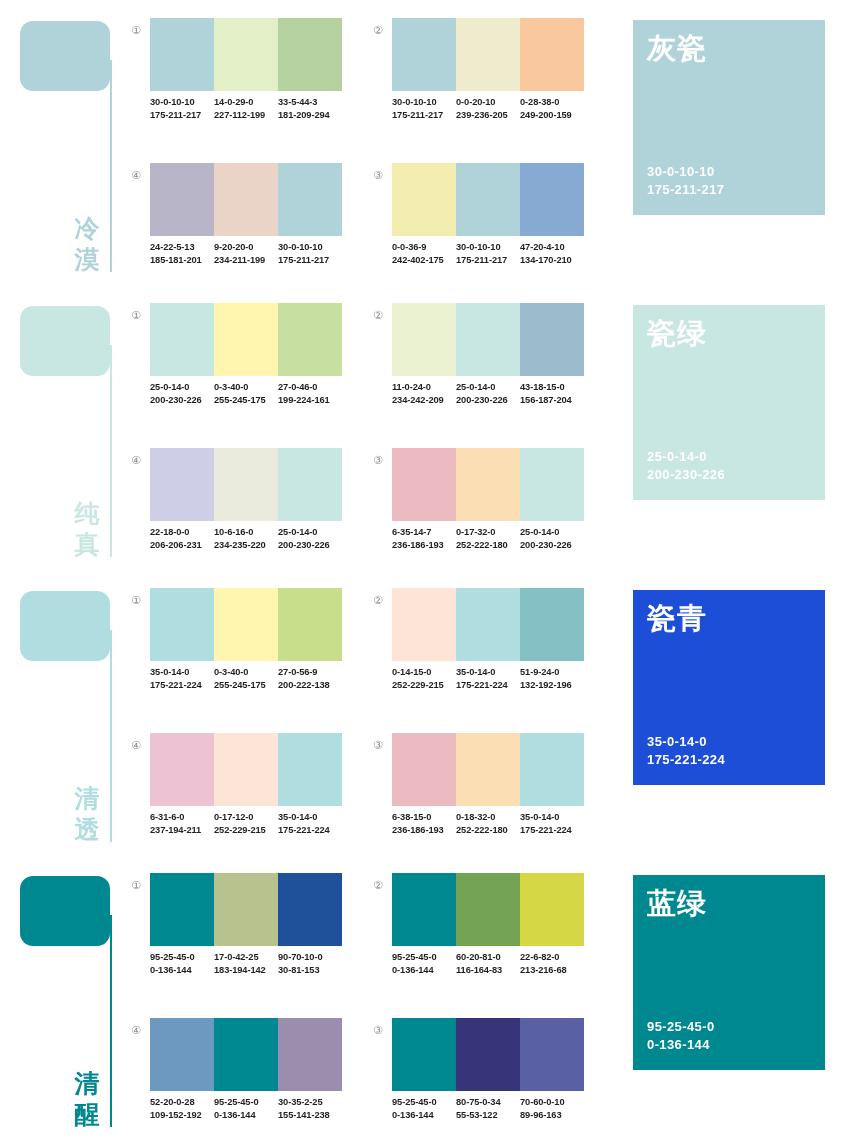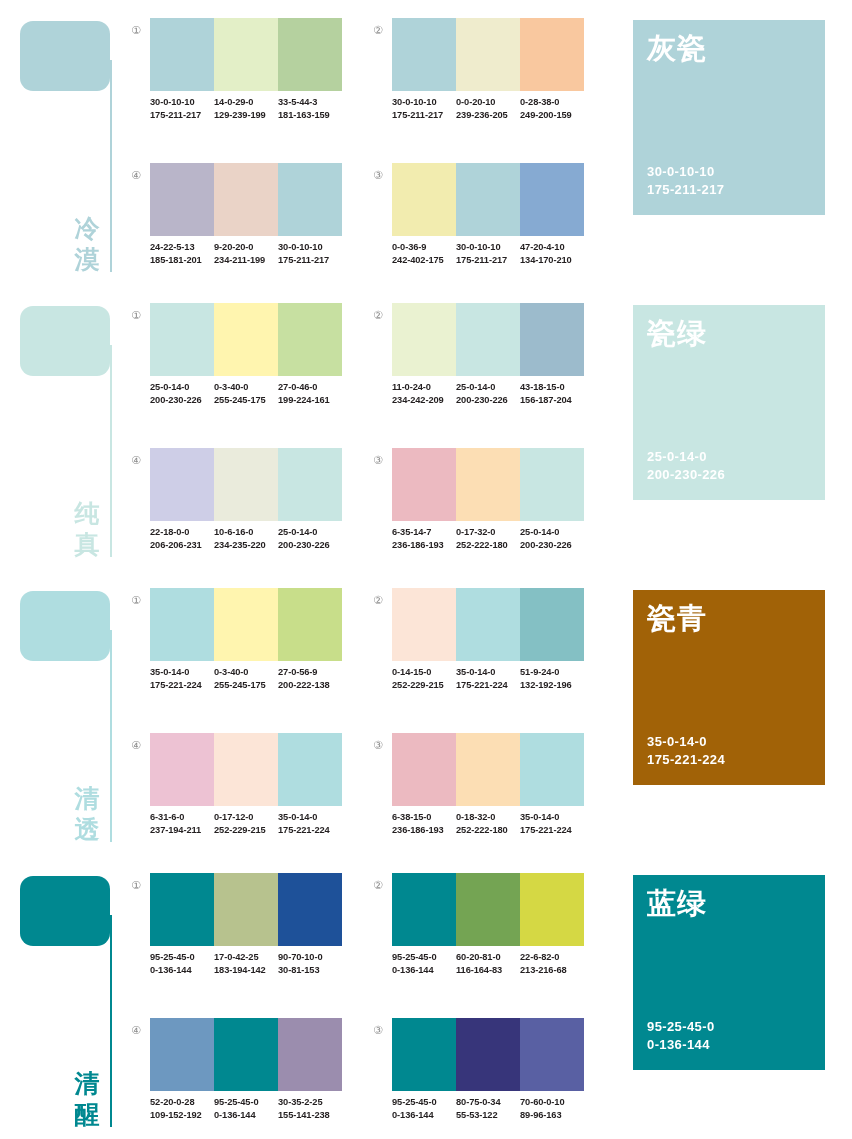--- a/index.html
+++ b/index.html
@@ -154,25 +154,25 @@
           <div class="sw" style="background: rgb(227, 239, 199);"></div>
           <div class="sw" style="background: rgb(181, 209, 159);"></div>
         </div>
         <div class="codes">
           <div class="code">
             <b>30-0-10-10</b>
             <b>175-211-217</b>
           </div>
           <div class="code">
             <b>14-0-29-0</b>
-            <b>129-239-199</b>
+            <b>227-112-199</b>
           </div>
           <div class="code">
             <b>33-5-44-3</b>
-            <b>181-163-159</b>
+            <b>181-209-294</b>
           </div>
         </div>
       </div>
       <div class="group" style="left: 370px; top: 18px;">
         <div class="num">②</div>
         <div class="swatches">
           <div class="sw" style="background: rgb(175, 211, 217);"></div>
           <div class="sw" style="background: rgb(239, 236, 205);"></div>
           <div class="sw" style="background: rgb(249, 200, 159);"></div>
         </div>
@@ -438,21 +438,21 @@
           <div class="code">
             <b>0-18-32-0</b>
             <b>252-222-180</b>
           </div>
           <div class="code">
             <b>35-0-14-0</b>
             <b>175-221-224</b>
           </div>
         </div>
       </div>
-      <div class="panel" style="background: #a16207;">
+      <div class="panel" style="background: #1d4ed8;">
         <div class="panel-title">瓷青</div>
         <div class="panel-codes">
           <b>35-0-14-0</b>
           <b>175-221-224</b>
         </div>
       </div>
     </div>
     <div class="section" style="top: 855px;">
       <div class="left-col">
         <div class="chip" style="background: rgb(0, 136, 144);"></div>

